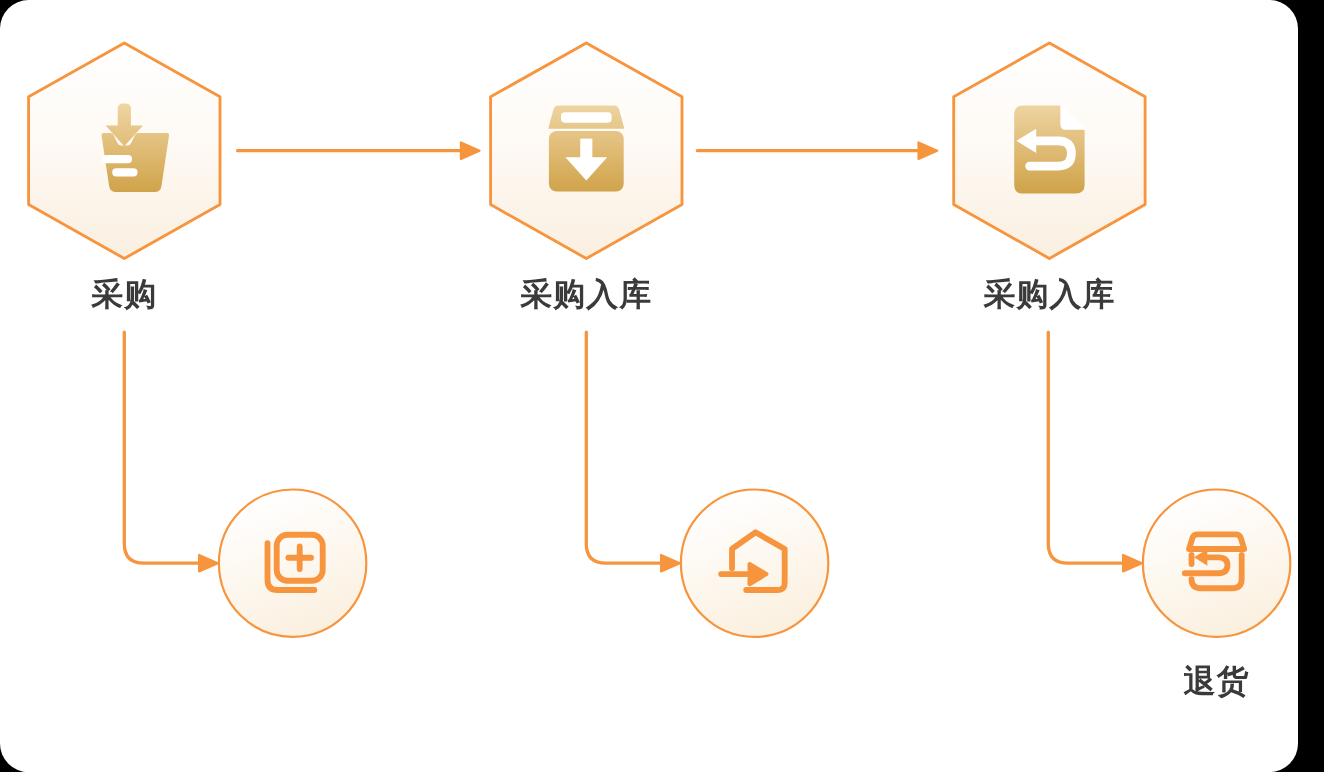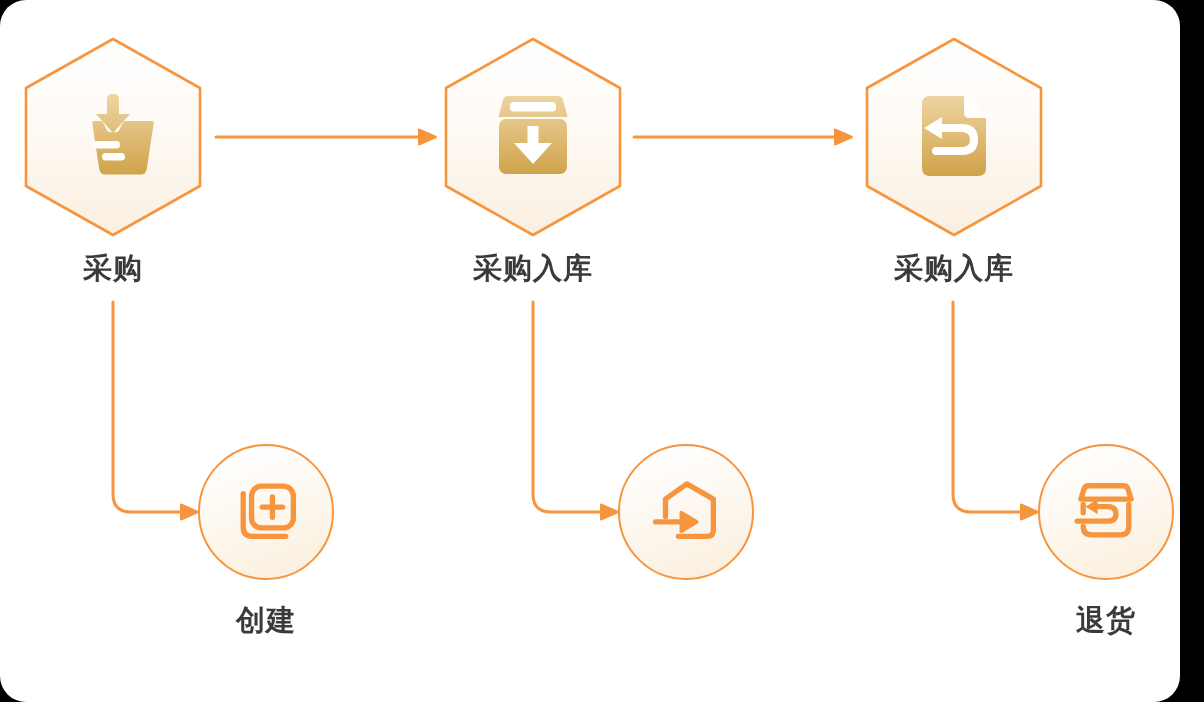--- a/index.html
+++ b/index.html
@@ -134,16 +134,15 @@
   <div class="circle-node" style="left:1038px;top:444px;">
     <svg class="circle-icon" viewBox="0 0 100 100">
       <path class="stroke-ic" stroke-width="6.5" d="M17,33 l4,-13 q1.4,-4.5 6,-4.5 h46 q4.6,0 6,4.5 l4,13 z"></path>
       <path class="stroke-ic" stroke-width="6.5" d="M20,40 v11"></path>
       <path class="stroke-ic" stroke-width="6.5" d="M20,69 q0,11 11,11 h38 q11,0 11,-11 V40"></path>
       <path class="stroke-ic" stroke-width="6.5" d="M36,43 h16 q11,0 11,9.5 q0,9.5 -11,9.5 h-40"></path>
       <path class="fill-ic" d="M39,33 v20 l-16,-10 z"></path>
     </svg>
   </div>
 
-  <div class="action-label" style="left:266px;top:602px;">创建</div>
   <div class="action-label" style="left:1106px;top:602px;">退货</div>
 
 </div>
 
 </body></html>

